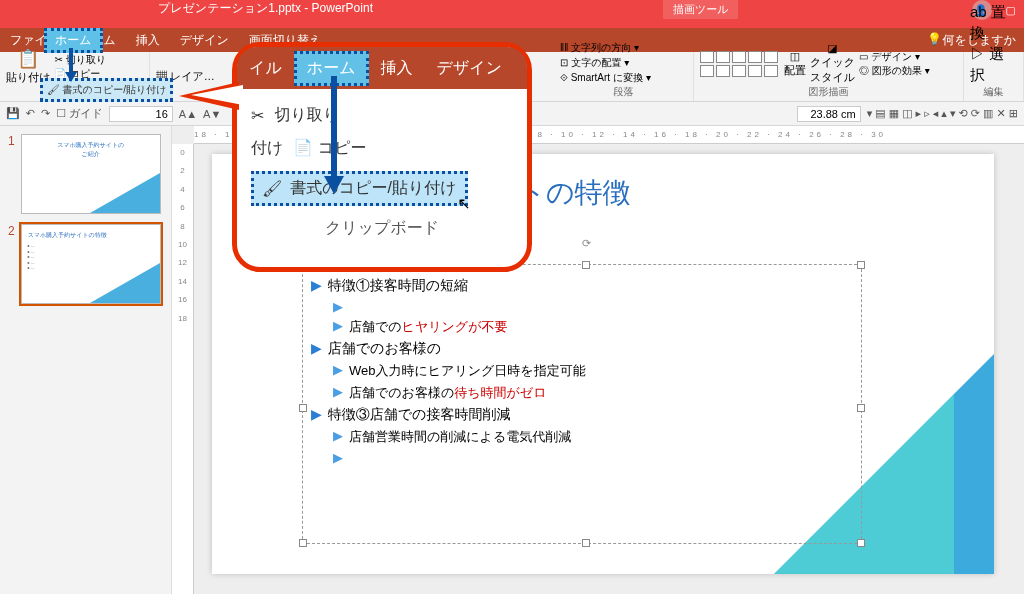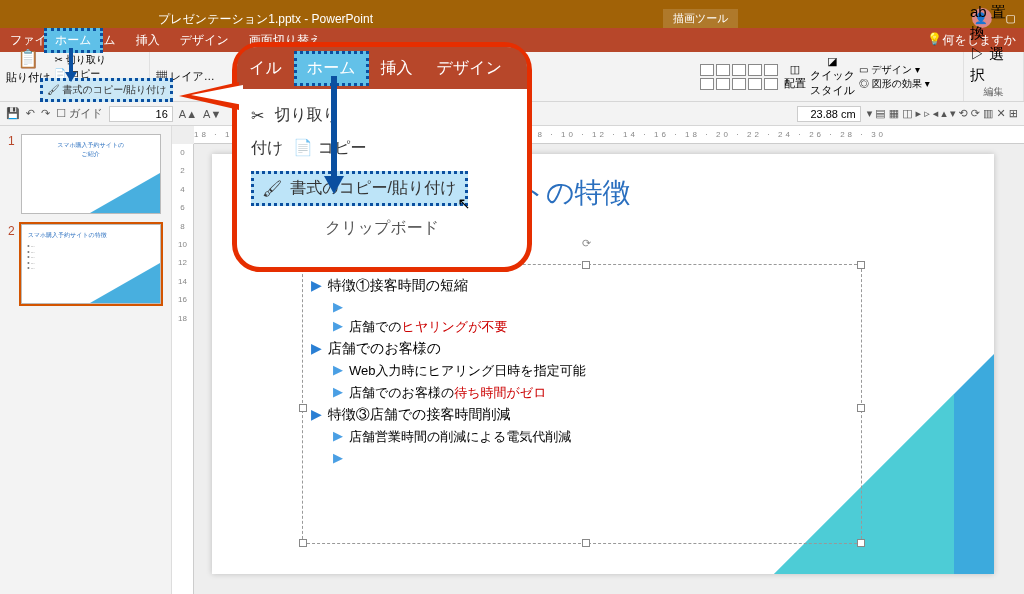--- a/index.html
+++ b/index.html
@@ -1,18 +1,18 @@
 <!DOCTYPE html>
 <html><head>
 <meta charset="utf-8">
 <style>
   * { box-sizing: border-box; margin: 0; padding: 0; }
   body { font-family: "Yu Gothic UI", "Meiryo", sans-serif; font-size: 11px; background: #fff; width: 1024px; height: 594px; overflow: hidden; position: relative; }
 
-  .titlebar { background: #a16207; color: #fff; height: 28px; display: flex; align-items: flex-end; padding: 0 8px; }
+  .titlebar { background: #ef4444; color: #fff; height: 28px; display: flex; align-items: flex-start; padding: 0 8px; }
   .titlebar .title { margin-left: 150px; font-size: 12px; }
   .titlebar .drawtool { margin-left: 290px; background: rgba(255,255,255,.15); padding: 2px 10px; font-size: 11px; }
   .title-right { margin-left: auto; display: flex; gap: 14px; align-items: center; }
   .avatar { width: 20px; height: 20px; border-radius: 50%; background: #d88; display:flex;align-items:center;justify-content:center;color:#fff; }
 
   .menubar { background: #b7472a; color: #fff; height: 24px; display: flex; align-items: stretch; }
   .menubar .m { padding: 4px 10px; font-size: 12px; cursor: pointer; }
   .menubar .right { margin-left: auto; display:flex; padding-right:8px; }
 
   .ribbon { background: #f3f3f3; border-bottom: 1px solid #d6d6d6; height: 50px; display: flex; position: relative; font-size: 11px; }
@@ -103,20 +103,28 @@
       </div>
     </div>
     <div class="lbl">クリップボード</div>
   </div>
   <div class="rgroup" style="width:90px">
     <div class="row" style="flex:1">
       <span>▦ レイア…</span>
     </div>
   </div>
   <div style="flex:1"></div>
+  <div class="rgroup" style="width:140px">
+    <div style="flex:1;font-size:10px;line-height:1.5">
+      <div>‖‖ <span>文字列の方向</span> ▾</div>
+      <div>⊡ <span>文字の配置</span> ▾</div>
+      <div>⟐ <span>SmartArt に変換</span> ▾</div>
+    </div>
+    <div class="lbl">段落</div>
+  </div>
   <div class="rgroup" style="width:270px">
     <div class="row" style="flex:1">
       <div class="shapes">
         <span></span>
           <span></span>
           <span></span>
           <span></span>
           <span></span>
         <span></span>
           <span></span>
@@ -125,20 +133,21 @@
           <span></span>
       </div>
       <div style="text-align:center">◫<br><span>配置</span></div>
       <div style="text-align:center;white-space:pre">◪<br><span>クイック
 スタイル</span></div>
       <div style="font-size:10px;line-height:1.4">
         <div>▭ <span>デザイン</span> ▾</div>
         <div>◎ <span>図形の効果</span> ▾</div>
       </div>
     </div>
+    <div class="lbl">図形描画</div>
   </div>
   <div class="rgroup" style="width:60px">
     <div style="flex:1;font-size:15px;line-height:1.4">
       <div>🔍 <span>検索</span></div>
       <div>ab <span>置換</span></div>
       <div>▷ <span>選択</span></div>
     </div>
     <div class="lbl">編集</div>
   </div>
 </div>

